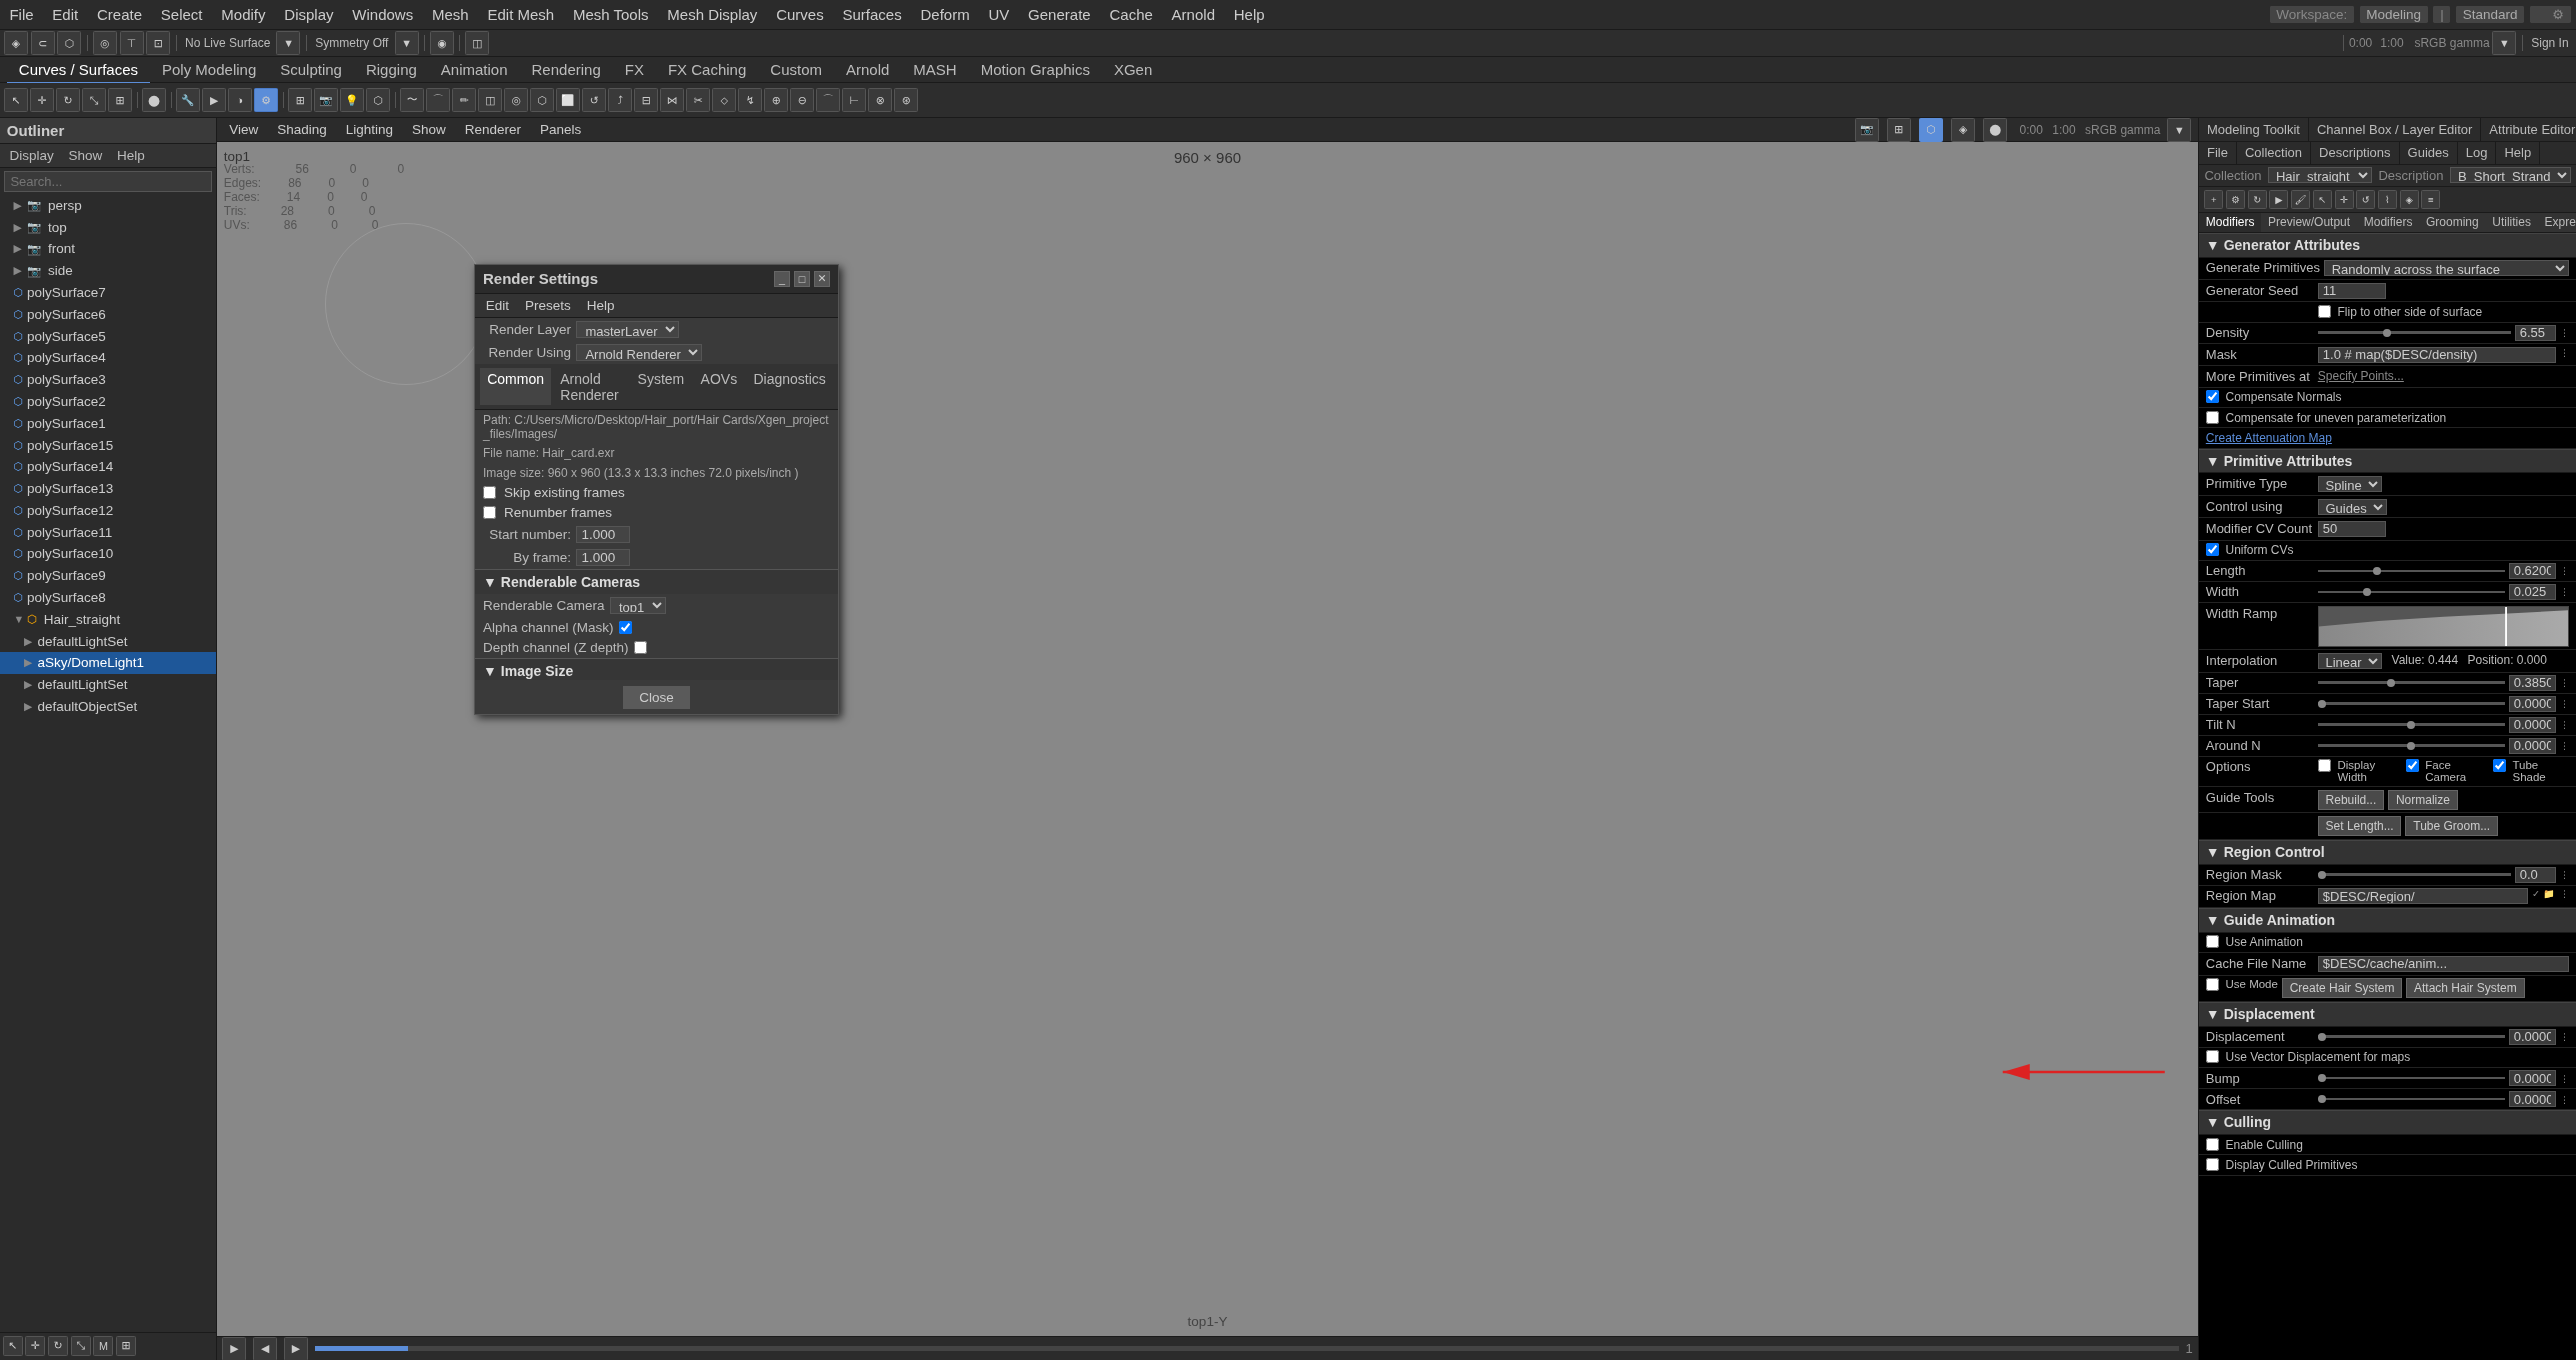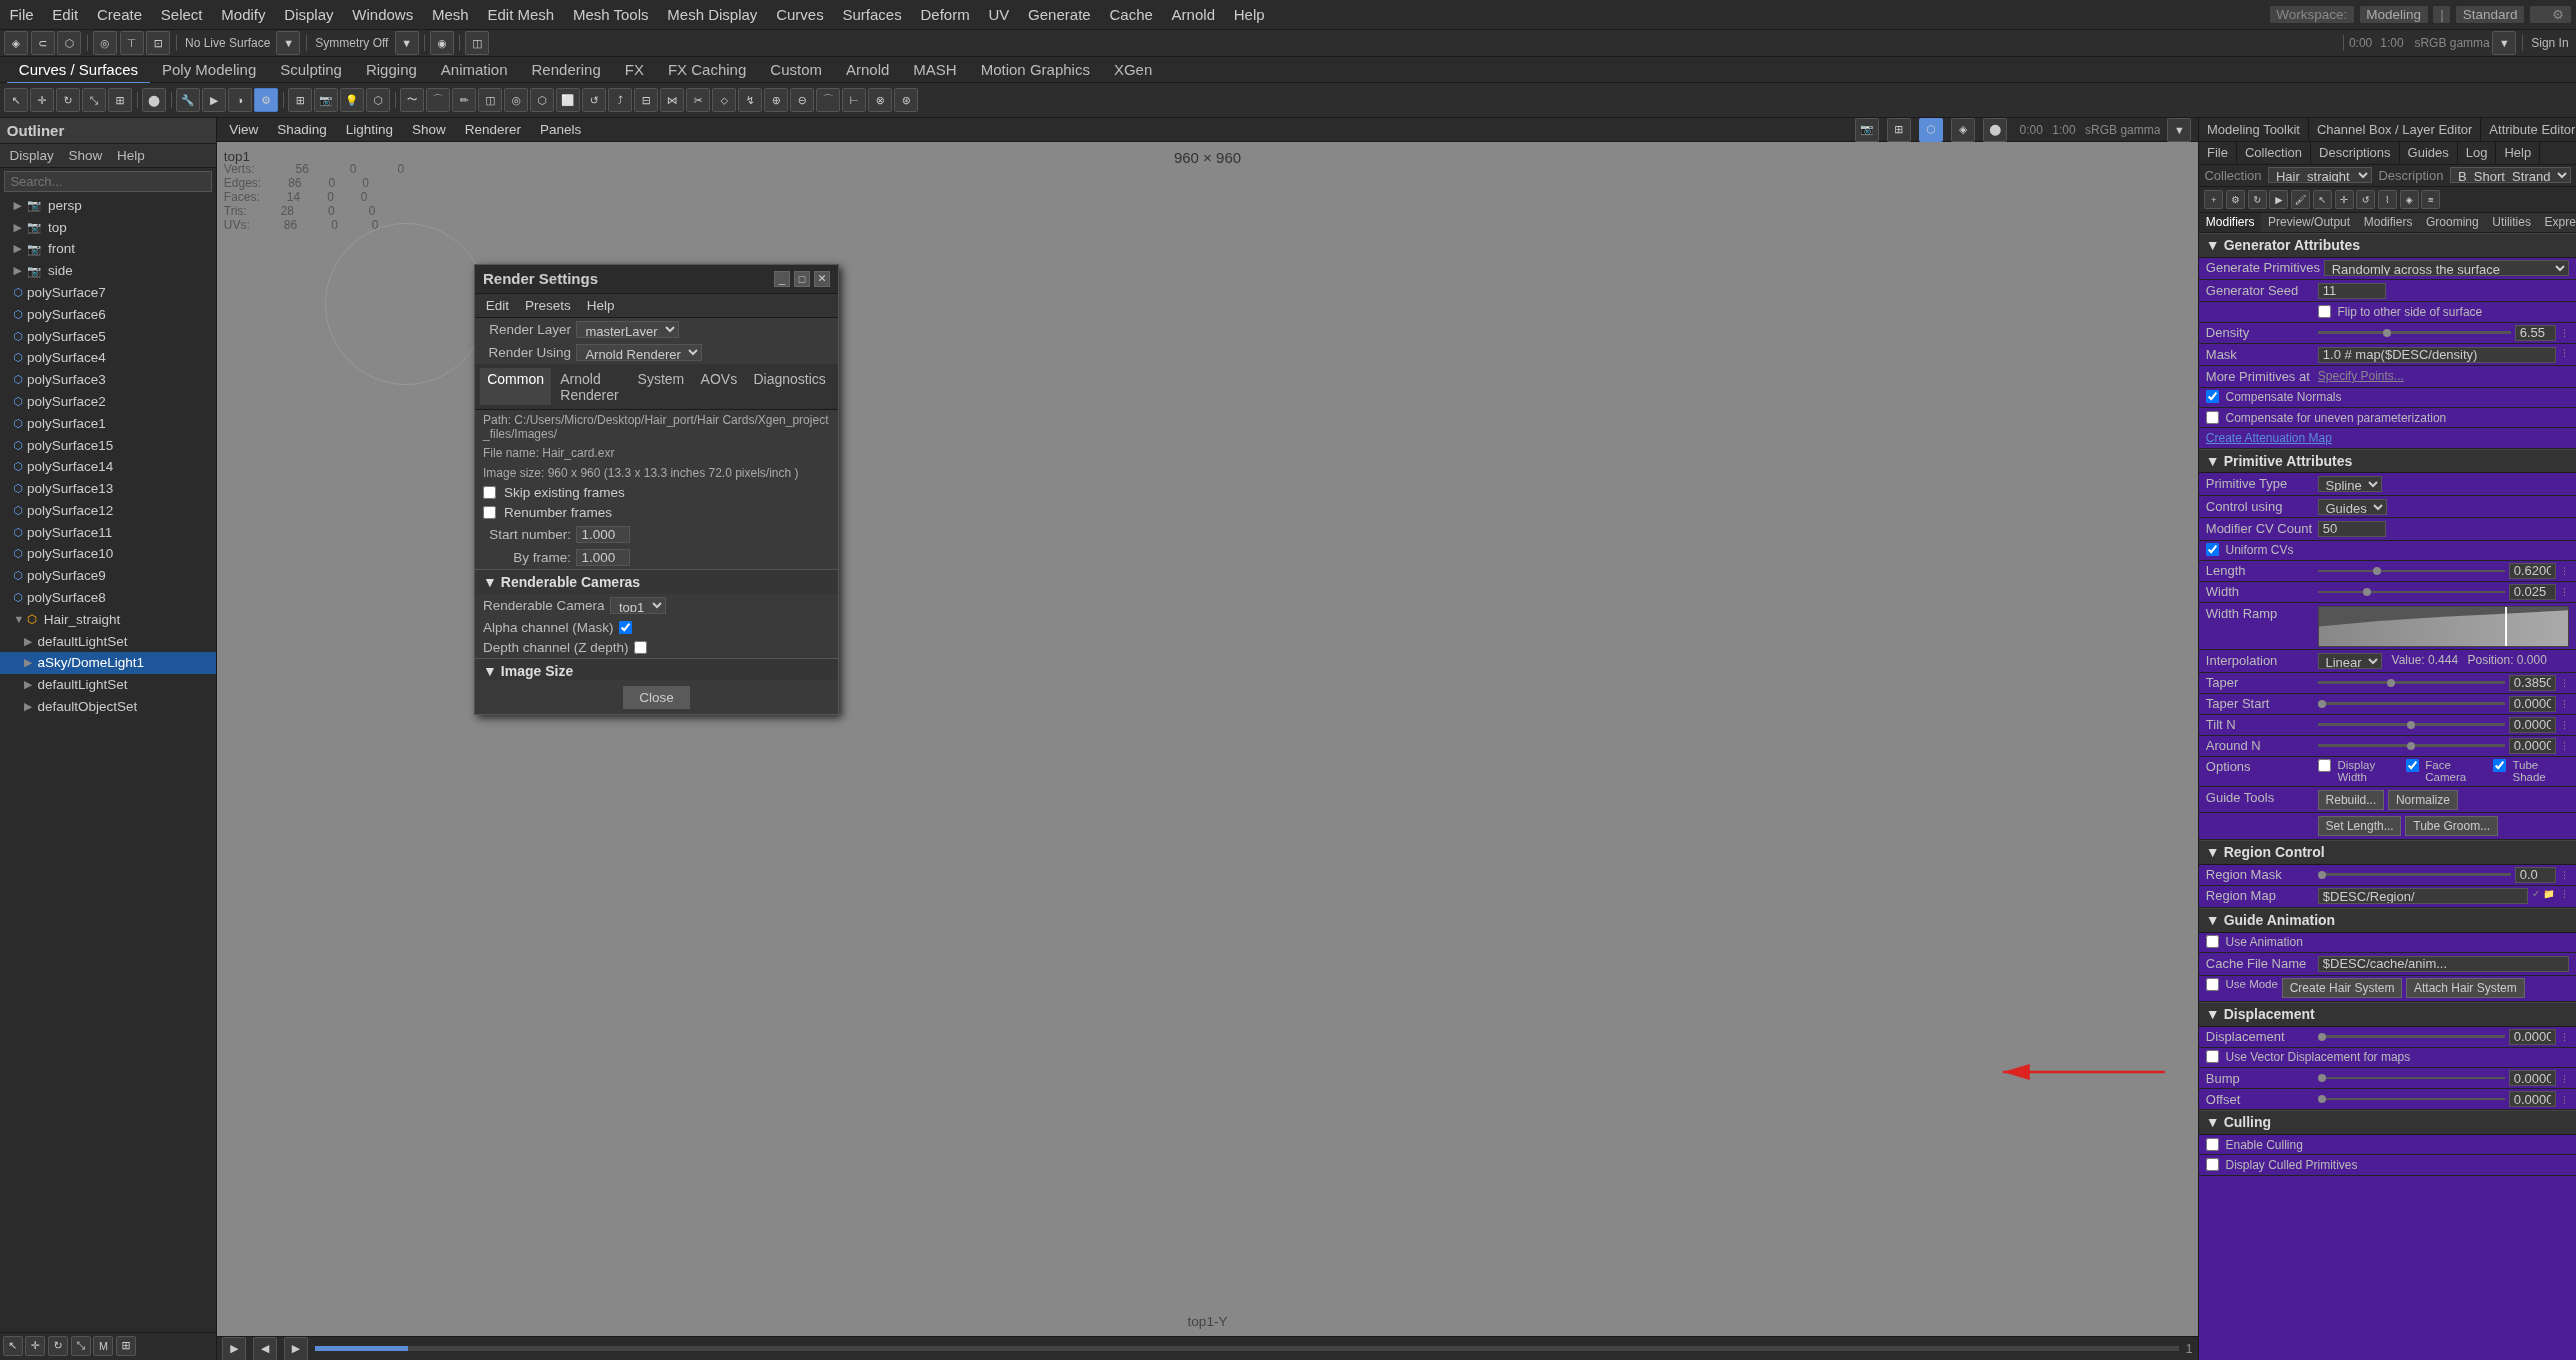--- a/index.html
+++ b/index.html
@@ -72,21 +72,21 @@
     .dlg-tab { color: #bbb; font-size: 14px; padding: 2.7px 6.8px; cursor: pointer; }
     .dlg-tab.active { background: #444; color: #fff; }
     .dlg-path { color: #aaa; font-size: 12px; padding: 2.7px 8px; word-break: break-all; }
     .dlg-section { color: #ddd; font-size: 14px; font-weight: bold; padding: 4px 8px; border-top: 0.7px solid #555; cursor: pointer; background: #363636; display: flex; align-items: center; gap: 4px; }
     .dlg-checkbox { margin-right: 2.7px; }
     .dlg-input { background: #444; border: 0.7px solid #555; color: #ccc; font-size: 13.5px; padding: 1.4px 4px; width: 54px; height: 17.6px; }
     .dlg-scrollarea { max-height: 270px; overflow-y: auto; }
     .dlg-close-btn { background: #5a5a5a; border: none; color: #ccc; padding: 4px 16px; font-size: 13.5px; cursor: pointer; display: block; margin: 5.4px auto; }
 
     
-    #right-panel { width: 378px; background: #4c1d95; border-left: 0.7px solid #1a1a1a; display: flex; flex-direction: column; overflow: hidden; }
+    #right-panel { width: 378px; background: #000000; border-left: 0.7px solid #1a1a1a; display: flex; flex-direction: column; overflow: hidden; }
     #right-panel-tabs { background: #2b2b2b; display: flex; gap: 0; border-bottom: 0.7px solid #1a1a1a; font-size: 13px; }
     .rp-tab { color: #bbb; padding: 4px 8px; cursor: pointer; white-space: nowrap; border-right: 0.7px solid #1a1a1a; }
     #right-panel-content { flex: 1; overflow-y: auto; padding: 0; }
     .rp-section-header { background: #333; padding: 3.4px 6.8px; font-size: 14px; color: #ddd; font-weight: bold; border-top: 0.7px solid #444; border-bottom: 0.7px solid #1a1a1a; display: flex; align-items: center; gap: 4px; cursor: pointer; }
     .rp-row { display: flex; align-items: flex-start; padding: 2.7px 6.8px; gap: 4px; border-bottom: 0.7px solid #222; }
     .rp-label { color: #bbb; font-size: 13px; min-width: 108px; }
     .rp-select { background: #3a3a3a; border: 0.7px solid #555; color: #ccc; font-size: 13px; height: 16px; padding: 0 2.7px; }
     .rp-input { background: #3a3a3a; border: 0.7px solid #555; color: #ccc; font-size: 13px; height: 16px; padding: 0 4px; width: 68px; }
     .rp-slider-row { display: flex; align-items: center; padding: 2px 6.8px; gap: 4px; border-bottom: 0.7px solid #222; }
     .rp-slider { flex: 1; height: 2.7px; background: #555; cursor: pointer; appearance: none; -webkit-appearance: none; }

